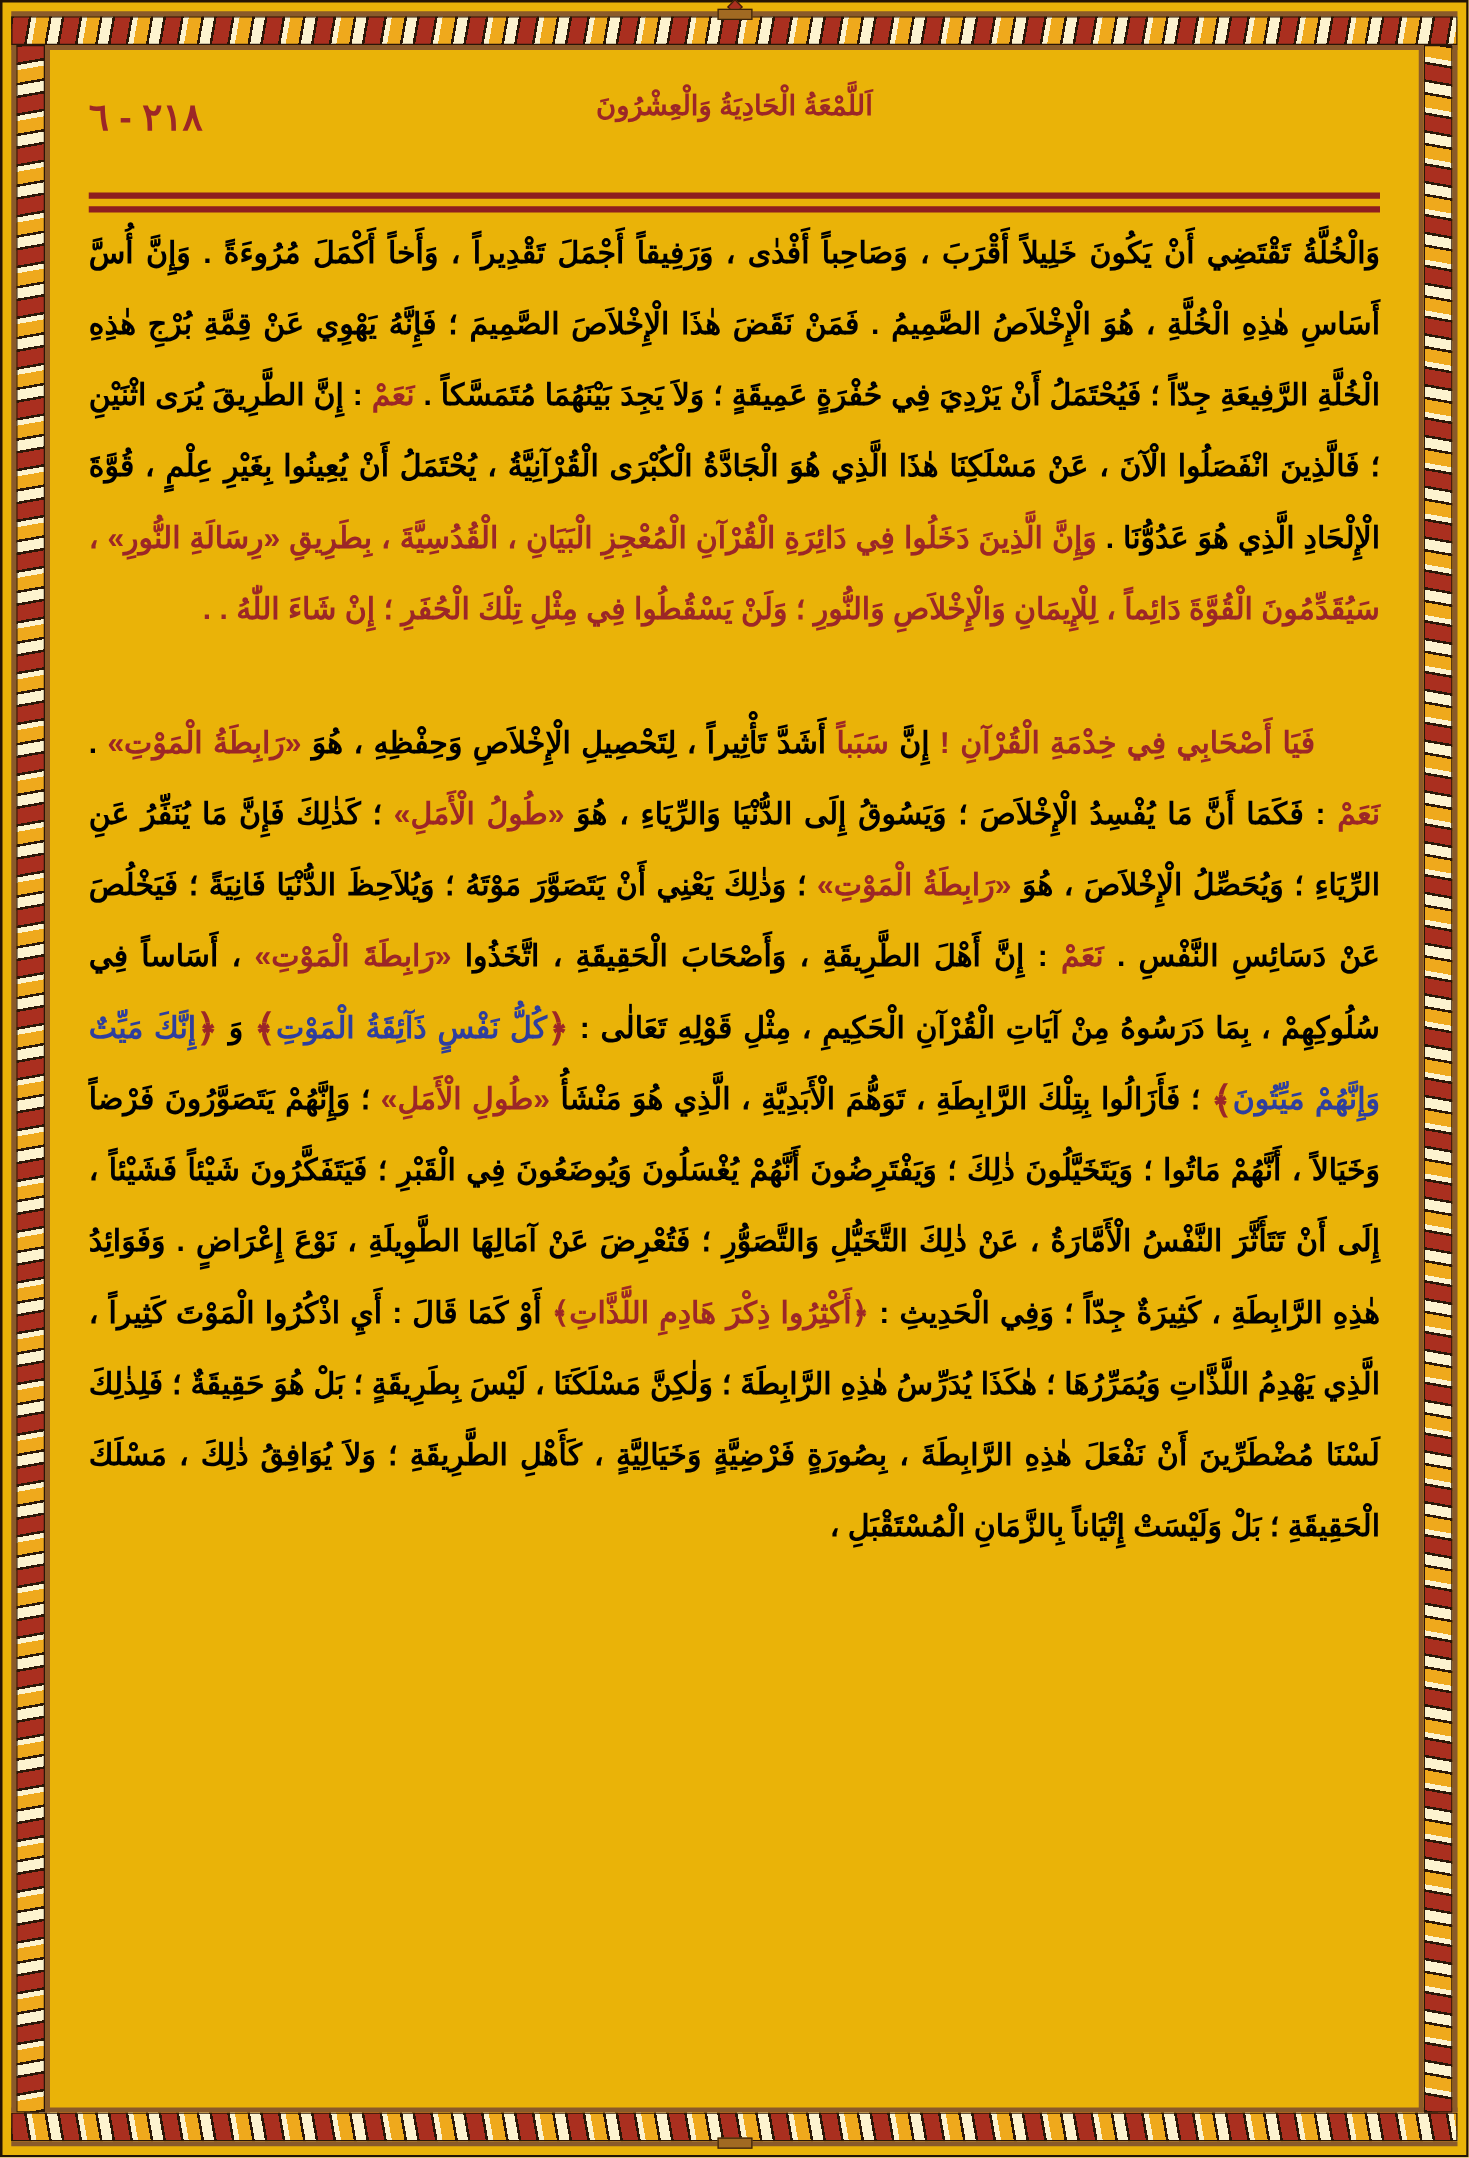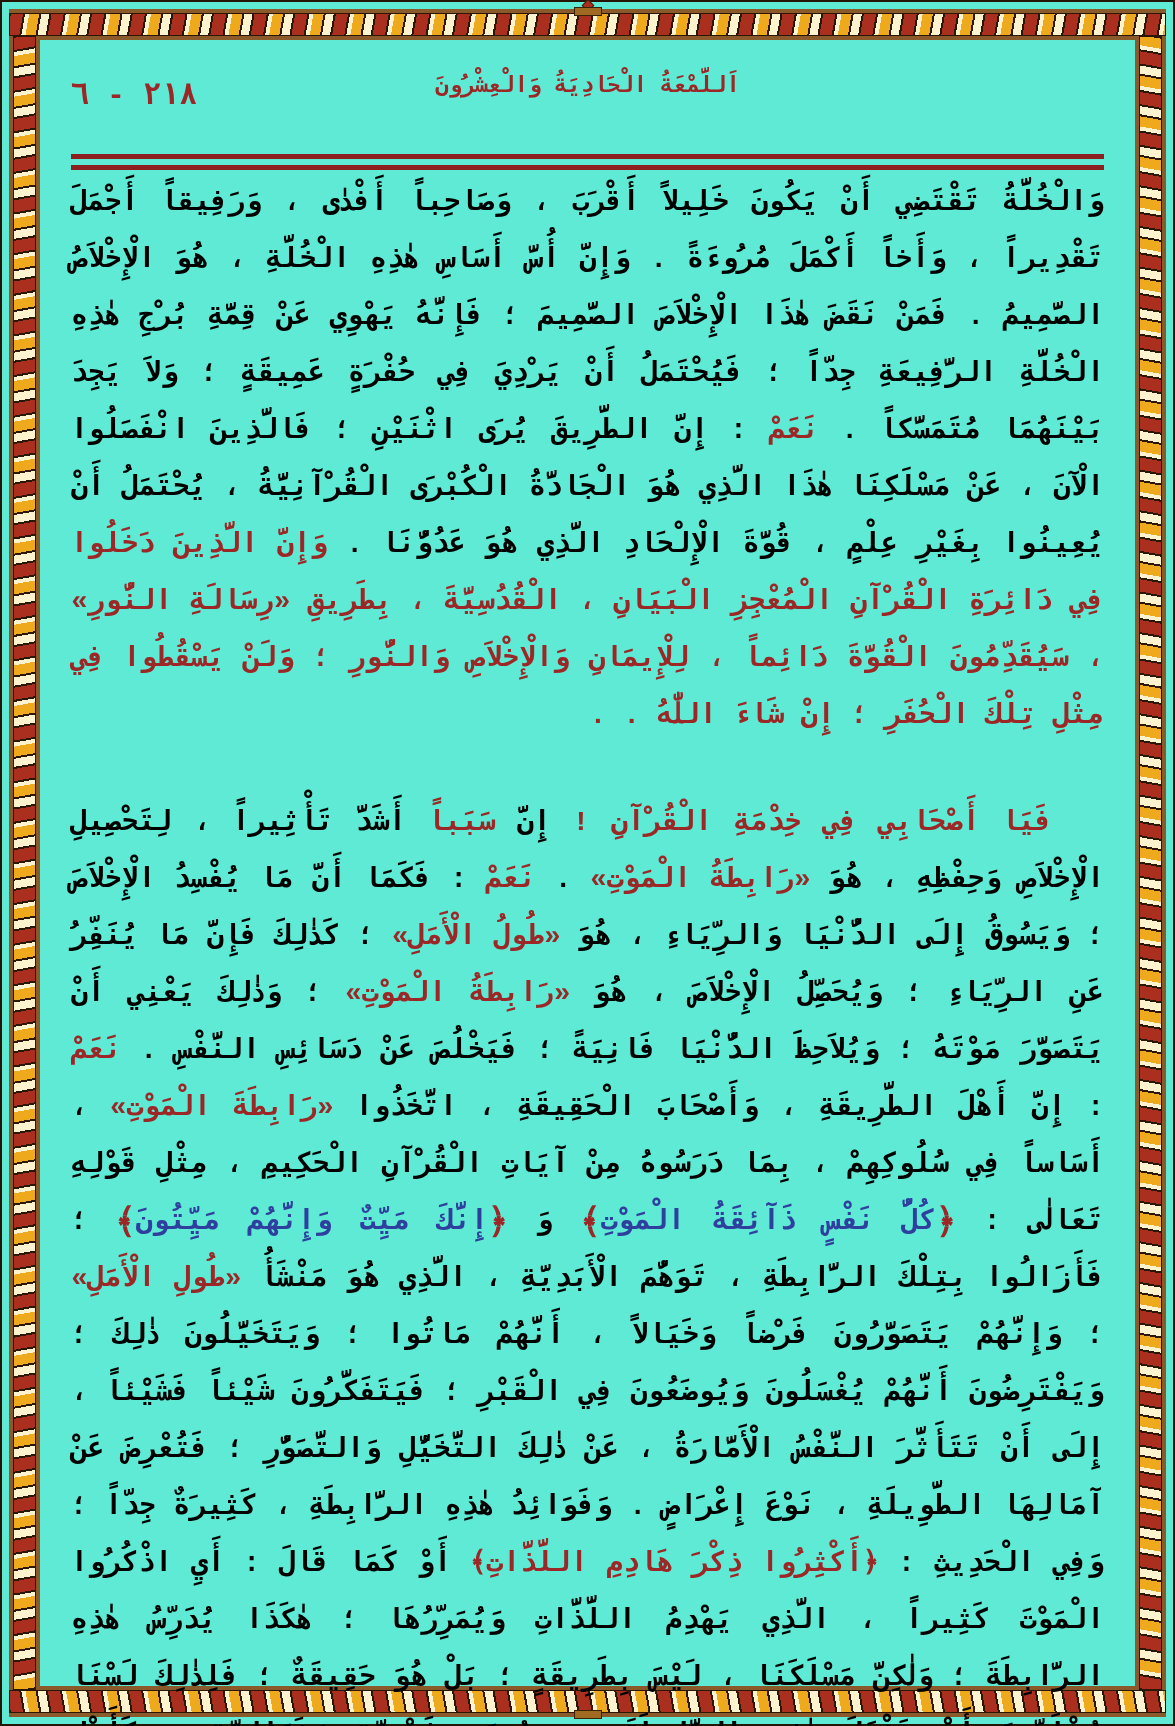--- a/index.html
+++ b/index.html
@@ -9,23 +9,23 @@
     --pattern-dark:#2b1708;
     --pattern-red:#aa2f1f;
     --pattern-gold:#efa91c;
     --pattern-cream:#fdf3cf;
     --rule-red:#8e1f1f;
   }
   html,body{margin:0;padding:0;background:#ffffff;}
   .page{
     position:relative;
     width:1175px;height:1726px;
-    background:#5eead4;
+    background:#eab308;
     overflow:hidden;
-    font-family:Liberation Mono, monospace;
+    font-family:Liberation Sans, sans-serif;
   }
   
   .outer-line{position:absolute;inset:0;border:2px solid #241505;pointer-events:none;}
   .band{position:absolute;box-sizing:border-box;box-shadow:inset 0 0 0 1px var(--pattern-dark);}
   .band.h{
     left:9px;right:9px;height:31px;
     border-top:4px solid var(--border-brown);
     border-bottom:4px solid var(--border-brown);
     background:repeating-linear-gradient(100deg,
       var(--pattern-dark) 0 2px,
@@ -90,21 +90,21 @@
     position:absolute;left:0;right:0;text-align:center;top:0;
     color:var(--accent-red);font-weight:bold;font-size:22px;
   }
   .rule{
     margin-top:26px;height:6px;
     border-top:5px solid var(--rule-red);
     border-bottom:5px solid var(--rule-red);
   }
   .body{
     margin-top:4px;
-    font-size:28px;font-weight:bold;line-height:57px;
+    font-size:24px;font-weight:bold;line-height:57px;
     text-align:justify;color:#000;
   }
   .para{margin:0;}
   .para + .para{margin-top:50px;}
   .para.indent{text-indent:52px;}
   .t-k{color:#000;}
   .t-r{color:var(--accent-red);}
   .t-b{color:var(--quran-blue);}
   .t-br{color:var(--accent-red);font-size:1.25em;line-height:0;vertical-align:-0.1em;}
 </style>

